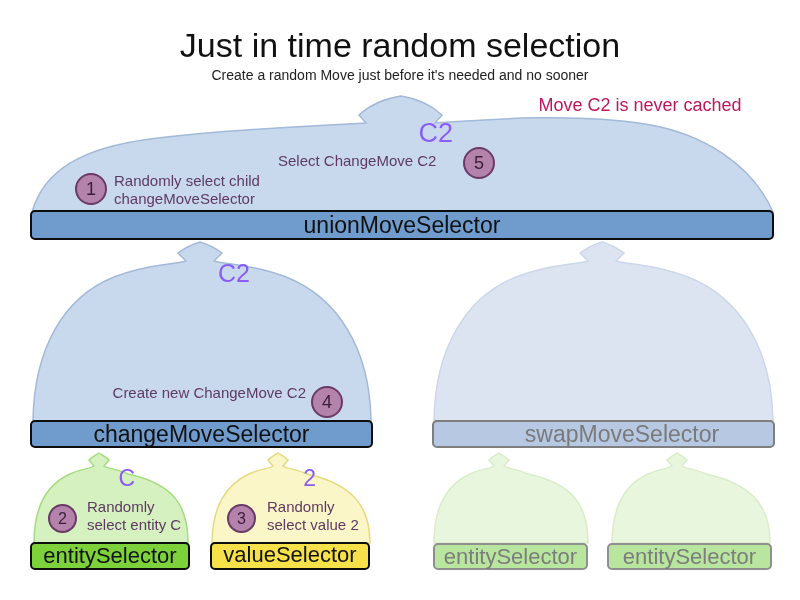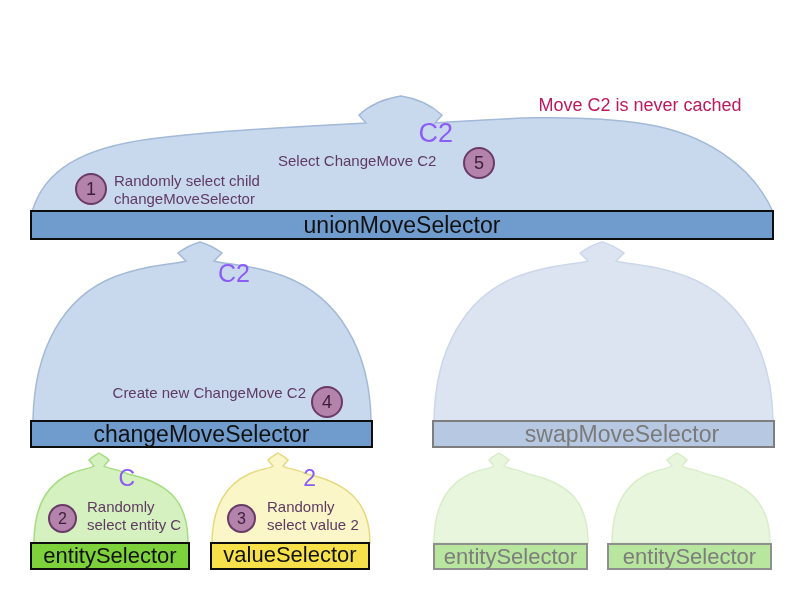--- a/index.html
+++ b/index.html
@@ -18,21 +18,21 @@
     position:absolute;left:0;top:67px;width:800px;text-align:center;
     font-size:14px;color:#222;
   }
   .note{
     position:absolute;left:520px;top:95px;width:240px;text-align:center;
     font-size:18px;color:#be185d;
   }
 
   .bar{
     position:absolute;display:flex;align-items:center;justify-content:center;
-    border:2px solid #0d0d0d;border-radius:0;box-sizing:border-box;
+    border:2px solid #0d0d0d;border-radius:5px;box-sizing:border-box;
     color:#111;
   }
   .bar.blue{background:#6f9bcd;font-size:23px;}
   .bar.green{background:#7dd23c;font-size:22px;}
   .bar.yellow{background:#f6e14b;font-size:22px;align-items:flex-end;}
   .bar.faded-blue{background:#b7c9e2;border-color:#7e7e7e;color:#7a7a7a;font-size:23px;padding-left:37px;}
   .bar.faded-green{background:#b8e69e;border-color:#8f8f8f;color:#7d7d7d;font-size:22px;}
 
   #union-bar{left:30px;top:210px;width:744px;height:30px;}
   #change-bar{left:30px;top:420px;width:343px;height:28px;}
@@ -88,20 +88,22 @@
     <path d="M 434 421 C 435 348 466 297 516 277 C 549 264 573 265 588 261 L 580 253 C 587 248 595 244 602 242 C 609 244 617 248 624 253 L 616 261 C 631 265 655 264 688 277 C 739 297 772 348 773 421 Z" fill="#dce4f1" stroke="#ccd7ea" stroke-width="1.5"></path>
 
     <path d="M 34 543 C 34 506 48 484 70 474 C 83 468 90 469 94 466 L 89 460 C 92 457 96 455 99 453 C 102 455 106 457 109 460 L 104 466 C 108 469 115 468 128 474 C 174 484 188 506 188 543 Z" fill="#d5f1bf" stroke="#a5dc7f" stroke-width="1.5"></path>
 
     <path d="M 212 543 C 212 506 227 484 249 474 C 262 468 269 469 273 466 L 268 460 C 271 457 275 455 278 453 C 281 455 285 457 288 460 L 283 466 C 287 469 294 468 307 474 C 352 484 370 506 370 543 Z" fill="#faf6c7" stroke="#e5da7e" stroke-width="1.5"></path>
 
     <path d="M 434 543 C 434 506 448 484 470 474 C 483 468 490 469 494 466 L 489 460 C 492 457 496 455 499 453 C 502 455 506 457 509 460 L 504 466 C 508 469 515 468 528 474 C 574 484 588 506 588 543 Z" fill="#e7f6dc" stroke="#d9edca" stroke-width="1.5"></path>
     <path d="M 612 543 C 612 506 626 484 648 474 C 661 468 668 469 672 466 L 667 460 C 670 457 674 455 677 453 C 680 455 684 457 687 460 L 682 466 C 686 469 693 468 706 474 C 752 484 770 506 770 543 Z" fill="#e7f6dc" stroke="#d9edca" stroke-width="1.5"></path>
   </svg>
 
+  <div class="title">Just in time random selection</div>
+  <div class="subtitle">Create a random Move just before it's needed and no sooner</div>
   <div class="note">Move C2 is never cached</div>
 
   <div class="arrow-label" id="union-arrow-label">C2</div>
   <div class="arrow-label" id="change-arrow-label">C2</div>
   <div class="arrow-label" id="entity-arrow-label">C</div>
   <div class="arrow-label" id="value-arrow-label">2</div>
 
   <div class="badge big" id="badge-1">
       <span>1</span>
     </div>

